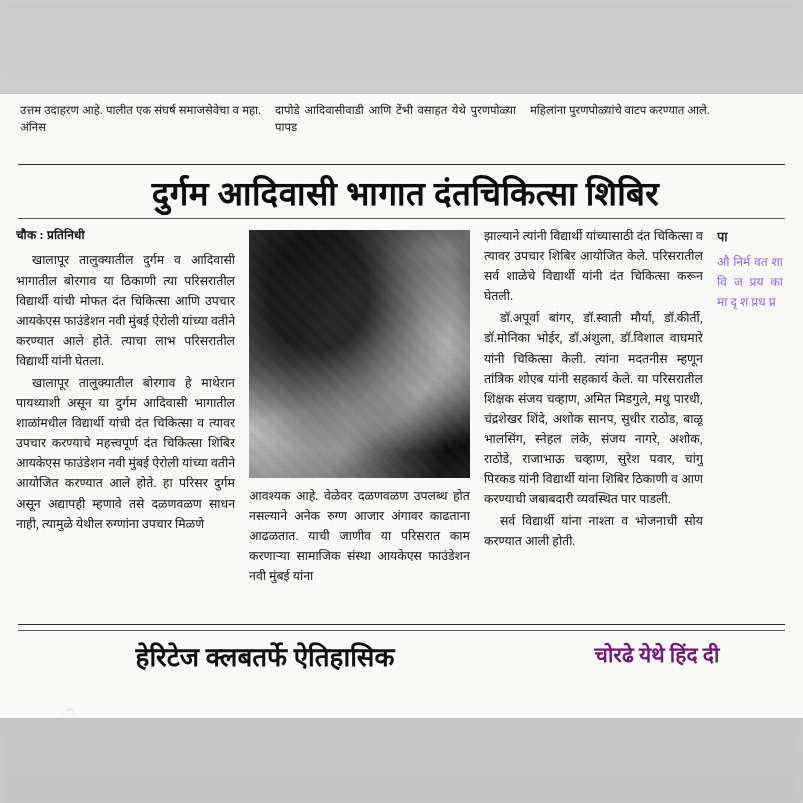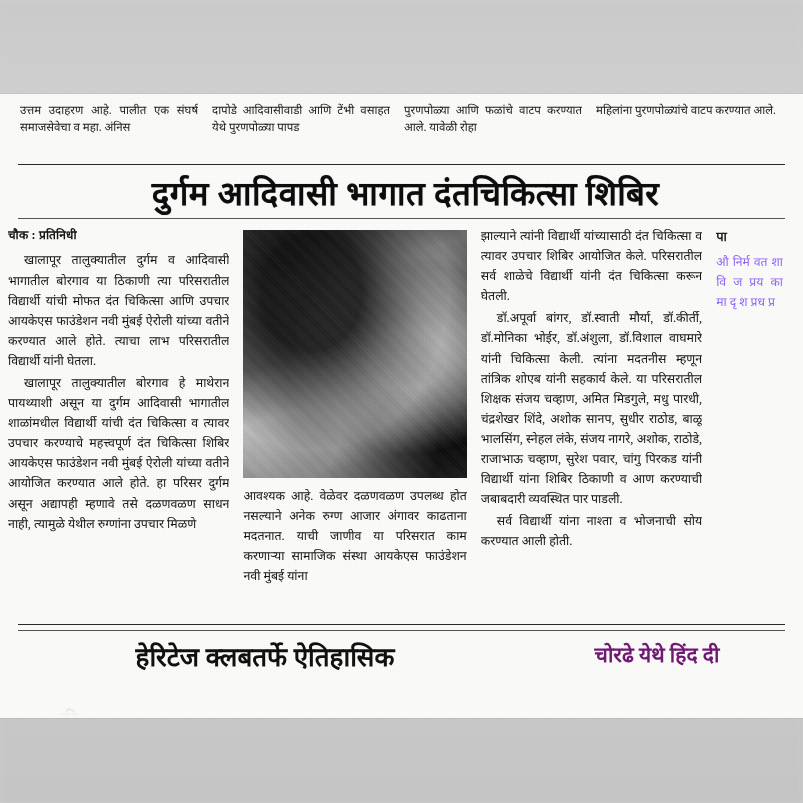--- a/index.html
+++ b/index.html
@@ -93,21 +93,21 @@
     font-size: 33px;
     letter-spacing: .5px;
     color: #0d0d0d;
     text-shadow: 0 0 1px rgba(0,0,0,.35);
     padding-left: 8px;
   }
 
   
   .body-area {
     position: absolute;
-    left: 8px;
+    left: 16px;
     right: 20px;
     top: 132px;
     height: 392px;
     display: flex;
     gap: 14px;
   }
   .col {
     font-family: "Liberation Serif", serif;
     font-size: 12.4px;
     line-height: 1.62;
@@ -228,42 +228,41 @@
 <div id="page">
 
   <div class="frame-blur"></div>
   <div class="frame-noise"></div>
 
   <div class="clipping">
 
     <div class="topstrip">
       <div class="topcol">उत्तम उदाहरण आहे. पालीत एक संघर्ष समाजसेवेचा व महा. अंनिस</div>
       <div class="topcol">दापोडे आदिवासीवाडी आणि टेंभी वसाहत येथे पुरणपोळ्या पापड</div>
-      <div class="topcol">पुरणपोळ्या आणि फळांचे वाटप करण्यात आले. यावेळी रोहा</div>
       <div class="topcol c4">महिलांना पुरणपोळ्यांचे वाटप करण्यात आले.</div>
     </div>
 
     <div class="rule" style="top:70px"></div>
 
     <div class="headline">दुर्गम आदिवासी भागात दंतचिकित्सा शिबिर</div>
 
     <div class="rule thin" style="top:124px"></div>
 
     <div class="body-area">
 
       <div class="col col1">
         <div class="byline">चौक : प्रतिनिधी</div>
         <p>खालापूर तालुक्यातील दुर्गम व आदिवासी भागातील बोरगाव या ठिकाणी त्या परिसरातील विद्यार्थी यांची मोफत दंत चिकित्सा आणि उपचार आयकेएस फाउंडेशन नवी मुंबई ऐरोली यांच्या वतीने करण्यात आले होते. त्याचा लाभ परिसरातील विद्यार्थी यांनी घेतला.</p>
         <p>खालापूर तालुक्यातील बोरगाव हे माथेरान पायथ्याशी असून या दुर्गम आदिवासी भागातील शाळांमधील विद्यार्थी यांची दंत चिकित्सा व त्यावर उपचार करण्याचे महत्त्वपूर्ण दंत चिकित्सा शिबिर आयकेएस फाउंडेशन नवी मुंबई ऐरोली यांच्या वतीने आयोजित करण्यात आले होते. हा परिसर दुर्गम असून अद्यापही म्हणावे तसे दळणवळण साधन नाही, त्यामुळे येथील रुग्णांना उपचार मिळणे</p>
       </div>
 
       <div class="col col2">
         <div class="photo"></div>
         <div class="photo-caption-spacer"></div>
-        <p class="noind">आवश्यक आहे. वेळेवर दळणवळण उपलब्ध होत नसल्याने अनेक रुग्ण आजार अंगावर काढताना मदतनात. याची जाणीव या परिसरात काम करणाऱ्या सामाजिक संस्था आयकेएस फाउंडेशन नवी मुंबई यांना</p>
+        <p class="noind">आवश्यक आहे. वेळेवर दळणवळण उपलब्ध होत नसल्याने अनेक रुग्ण आजार अंगावर काढताना आढळतात. याची जाणीव या परिसरात काम करणाऱ्या सामाजिक संस्था आयकेएस फाउंडेशन नवी मुंबई यांना</p>
       </div>
 
       <div class="col col3">
         <p class="noind">झाल्याने त्यांनी विद्यार्थी यांच्यासाठी दंत चिकित्सा व त्यावर उपचार शिबिर आयोजित केले. परिसरातील सर्व शाळेचे विद्यार्थी यांनी दंत चिकित्सा करून घेतली.</p>
         <p>डॉ.अपूर्वा बांगर, डॉ.स्वाती मौर्या, डॉ.कीर्ती, डॉ.मोनिका भोईर, डॉ.अंशुला, डॉ.विशाल वाघमारे यांनी चिकित्सा केली. त्यांना मदतनीस म्हणून तांत्रिक शोएब यांनी सहकार्य केले. या परिसरातील शिक्षक संजय चव्हाण, अमित मिडगुले, मधु पारधी, चंद्रशेखर शिंदे, अशोक सानप, सुधीर राठोड, बाळू भालसिंग, स्नेहल लंके, संजय नागरे, अशोक, राठोडे, राजाभाऊ चव्हाण, सुरेश पवार, चांगु पिरकड यांनी विद्यार्थी यांना शिबिर ठिकाणी व आण करण्याची जबाबदारी व्यवस्थित पार पाडली.</p>
         <p>सर्व विद्यार्थी यांना नाश्ता व भोजनाची सोय करण्यात आली होती.</p>
       </div>
 
       <div class="col col4">
         <div class="frag-title">पा</div>

